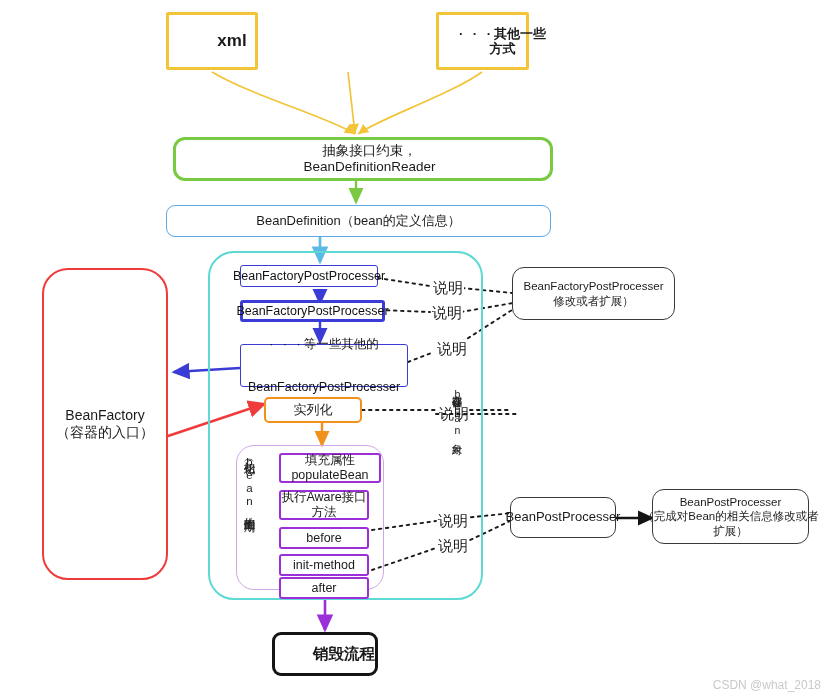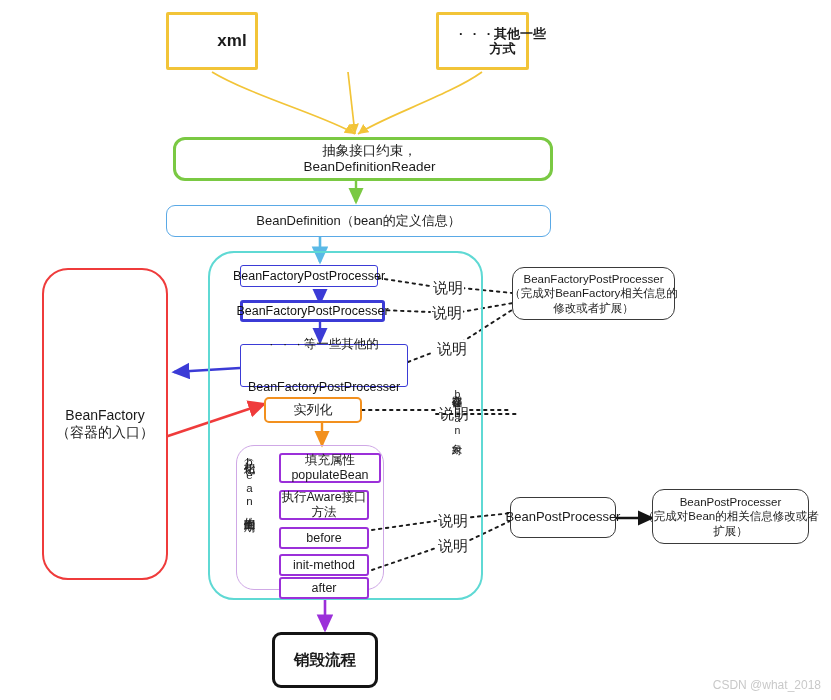--- a/index.html
+++ b/index.html
@@ -318,27 +318,26 @@
   </div>
 
   <div class="node step" style="left:279px; top:554px; width:90px; height:22px;">
     <span class="ln">init-method</span>
   </div>
 
   <div class="node step" style="left:279px; top:577px; width:90px; height:22px;">
     <span class="ln">after</span>
   </div>
 
-  <div class="node destroy" style="left:272px; top:632px; width:106px; height:56px;">
+  <div class="node destroy" style="left:272px; top:632px; width:106px; height:44px;align-items:flex-end;">
     <span class="ln">销毁流程</span>
   </div>
 
   <div class="node callout" style="left:512px; top:267px; width:163px; height:53px;">
     <span class="ln">BeanFactoryPostProcesser</span>
-    <span class="ln">（完成对BeanFactory相关信息的</span>
     <span class="ln">修改或者扩展）</span>
   </div>
 
 
   <div class="node callout plain" style="left:510px; top:497px; width:106px; height:41px;">
     <span class="ln">BeanPostProcesser</span>
   </div>
 
   <div class="node callout" style="left:652px; top:489px; width:157px; height:55px;">
     <span class="ln">BeanPostProcesser</span>

